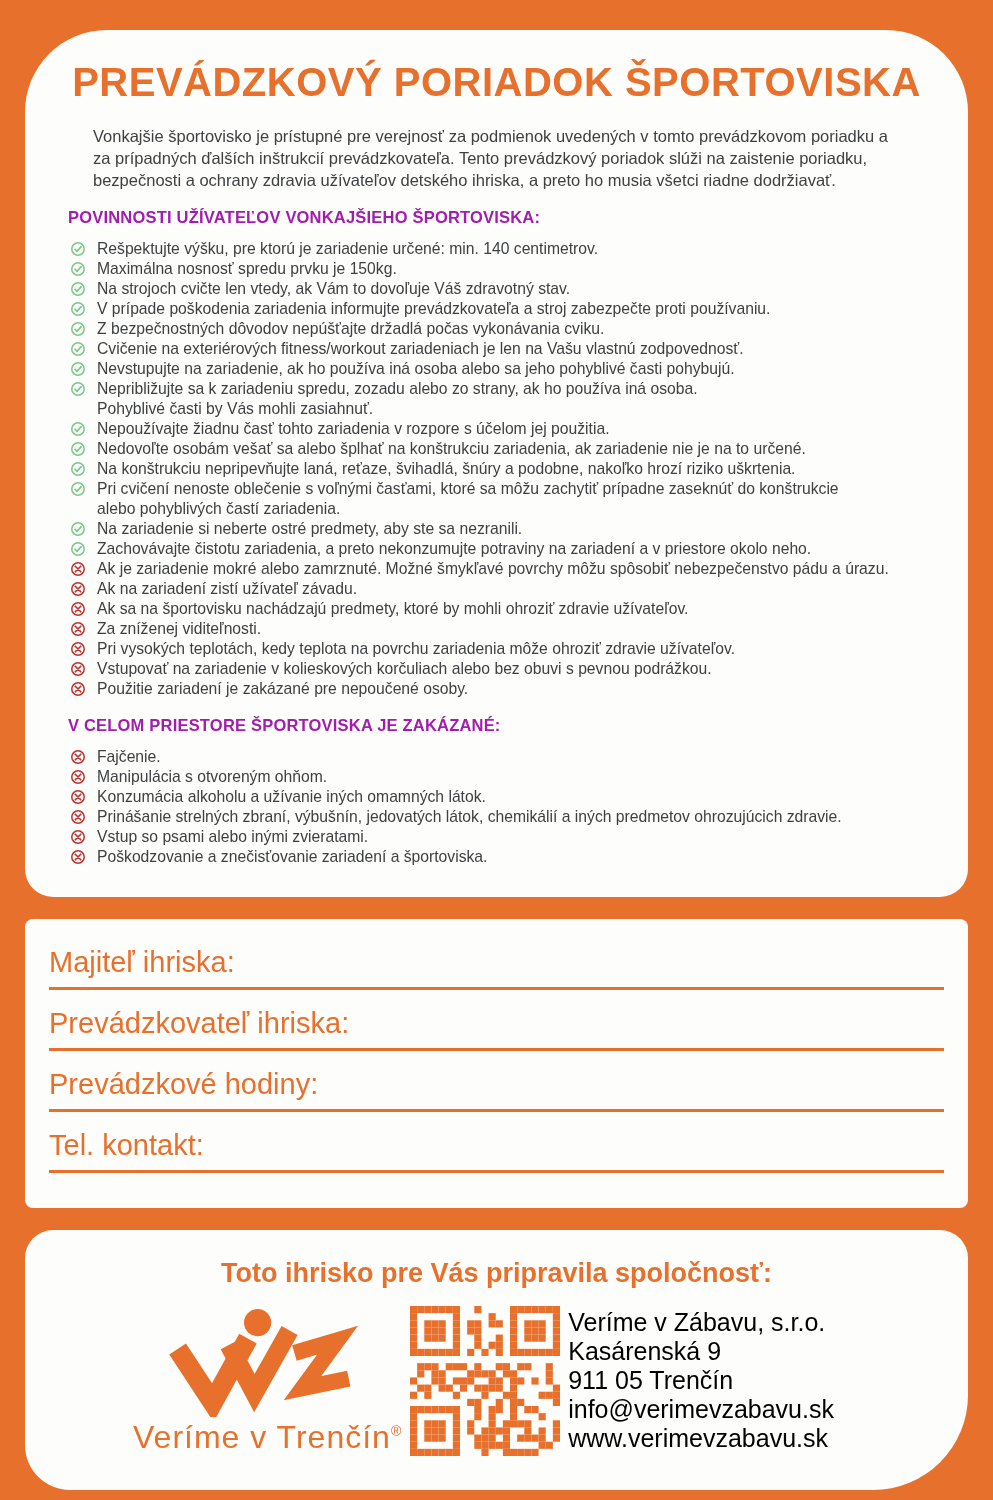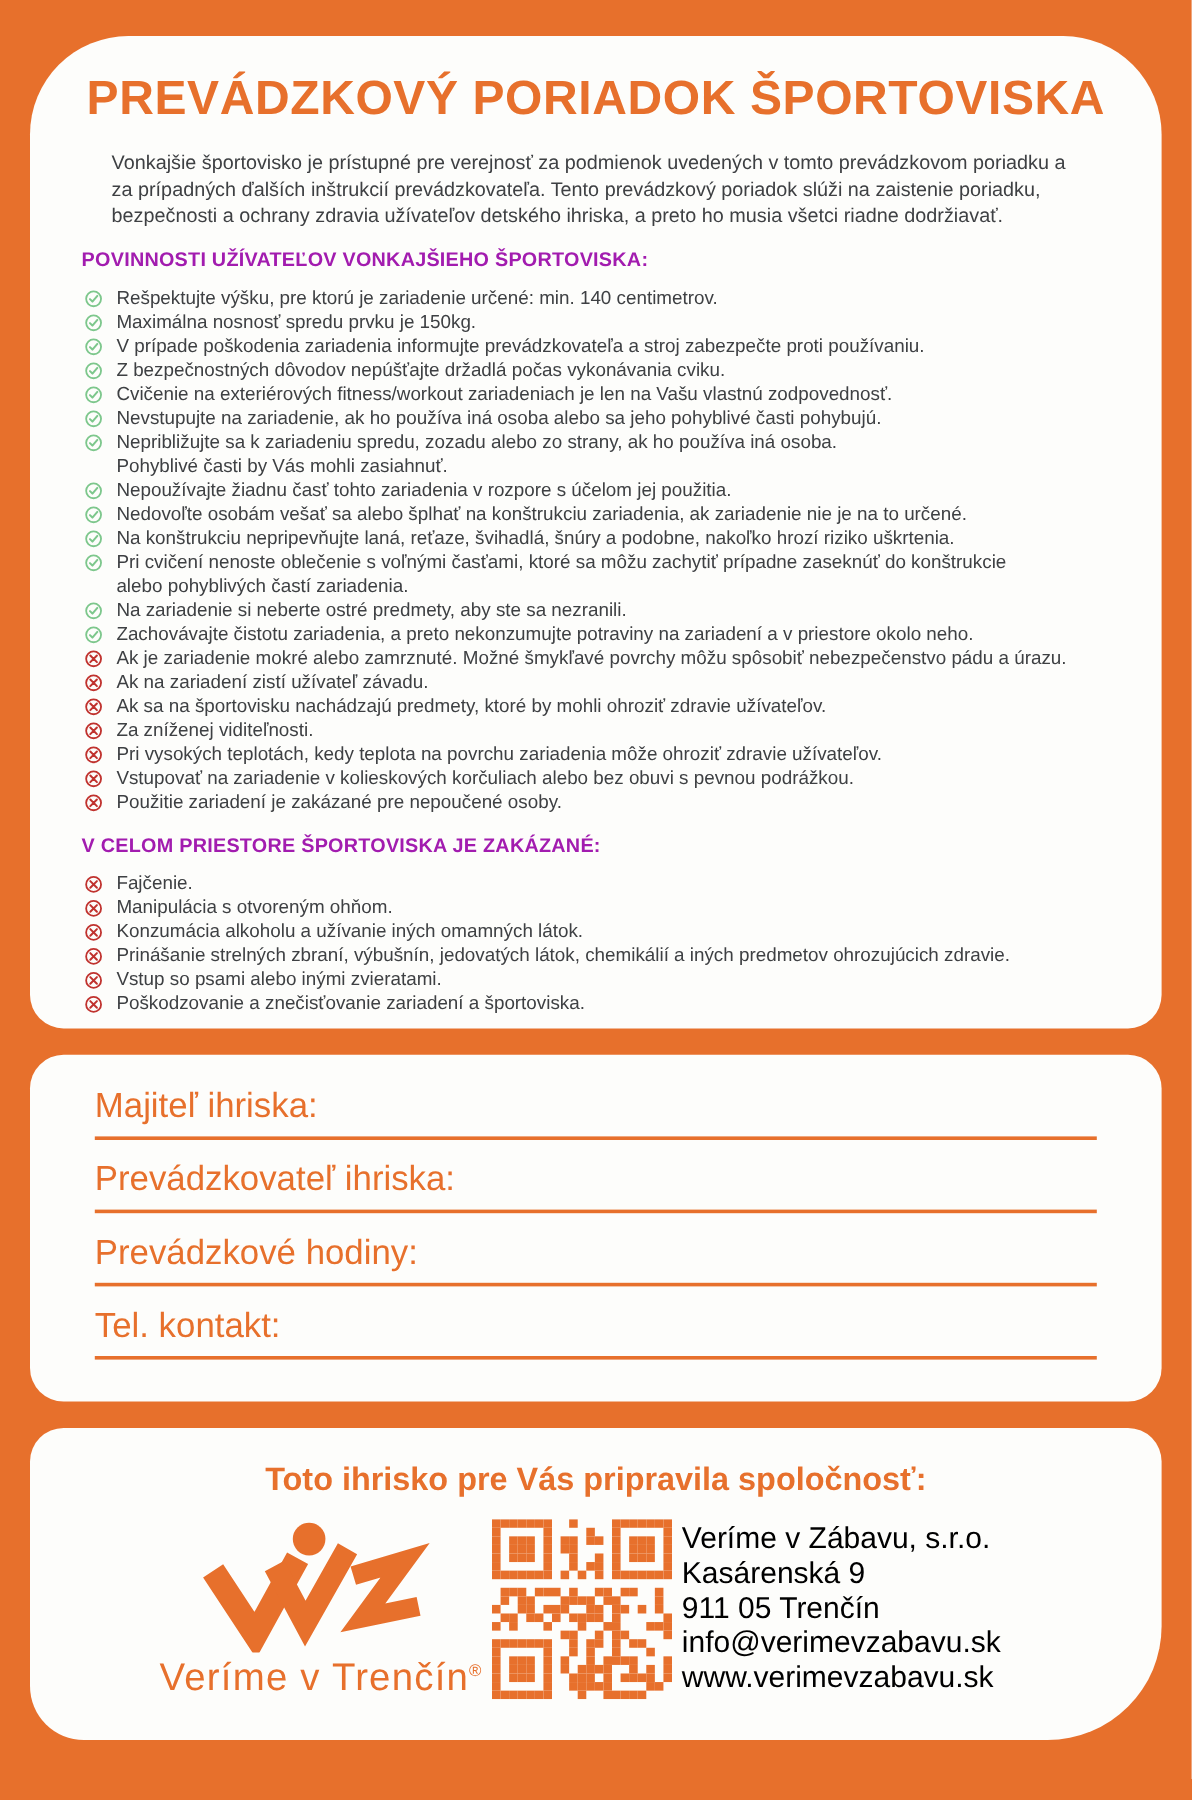--- a/index.html
+++ b/index.html
@@ -11,21 +11,21 @@
   }
   .card{
     background:#fdfdfb;
     margin:0 25px;
     position:relative;
   }
   
   .card-rules{
     margin-top:30px;
     border-radius:82px 82px 28px 28px;
-    padding:16px 43px 10px;
+    padding:16px 43px 30px;
     min-height:700px;
   }
   .page-title{
     margin:14px 0 20px;
     text-align:center;
     color:#e7702c;
     font-size:40px;
     font-weight:bold;
     letter-spacing:.5px;
   }
@@ -55,22 +55,22 @@
   }
   ul.rule-list li .ic-wrap{
     position:absolute;left:0;top:1.5px;
     width:16px;height:16px;display:inline-block;
   }
   ul.rule-list li .ic-wrap svg{width:16px;height:16px;display:block;}
   .li-text{white-space:pre-line;}
   
   .card-form{
     margin-top:22px;
-    border-radius:28px;
-    padding:27px 54px 18px;
+    border-radius:8px;
+    padding:27px 24px 18px;
   }
   .form-row{margin-bottom:17px;}
   .form-label{
     color:#e7702c;
     font-size:29px;
     line-height:32px;
   }
   .form-line{
     border-bottom:3px solid #e7702c;
     margin-top:9px;
@@ -127,20 +127,26 @@
             <circle cx="9" cy="9" r="7" fill="none" stroke="#7dc78c" stroke-width="1.7"></circle>
             <path d="M5.6 9.3l2.3 2.3 4.6-5.3" fill="none" stroke="#7dc78c" stroke-width="1.9" stroke-linecap="round" stroke-linejoin="round"></path>
           </svg>
         </span><span class="li-text">Rešpektujte výšku, pre ktorú je zariadenie určené: min. 140 centimetrov.</span></li>
       <li><span class="ic-wrap">
           <svg viewBox="0 0 18 18">
             <circle cx="9" cy="9" r="7" fill="none" stroke="#7dc78c" stroke-width="1.7"></circle>
             <path d="M5.6 9.3l2.3 2.3 4.6-5.3" fill="none" stroke="#7dc78c" stroke-width="1.9" stroke-linecap="round" stroke-linejoin="round"></path>
           </svg>
         </span><span class="li-text">Maximálna nosnosť spredu prvku je 150kg.</span></li>
+      <li><span class="ic-wrap">
+          <svg viewBox="0 0 18 18">
+            <circle cx="9" cy="9" r="7" fill="none" stroke="#7dc78c" stroke-width="1.7"></circle>
+            <path d="M5.6 9.3l2.3 2.3 4.6-5.3" fill="none" stroke="#7dc78c" stroke-width="1.9" stroke-linecap="round" stroke-linejoin="round"></path>
+          </svg>
+        </span><span class="li-text">Na strojoch cvičte len vtedy, ak Vám to dovoľuje Váš zdravotný stav.</span></li>
       <li><span class="ic-wrap">
           <svg viewBox="0 0 18 18">
             <circle cx="9" cy="9" r="7" fill="none" stroke="#7dc78c" stroke-width="1.7"></circle>
             <path d="M5.6 9.3l2.3 2.3 4.6-5.3" fill="none" stroke="#7dc78c" stroke-width="1.9" stroke-linecap="round" stroke-linejoin="round"></path>
           </svg>
         </span><span class="li-text">V prípade poškodenia zariadenia informujte prevádzkovateľa a stroj zabezpečte proti používaniu.</span></li>
       <li><span class="ic-wrap">
           <svg viewBox="0 0 18 18">
             <circle cx="9" cy="9" r="7" fill="none" stroke="#7dc78c" stroke-width="1.7"></circle>
             <path d="M5.6 9.3l2.3 2.3 4.6-5.3" fill="none" stroke="#7dc78c" stroke-width="1.9" stroke-linecap="round" stroke-linejoin="round"></path>

